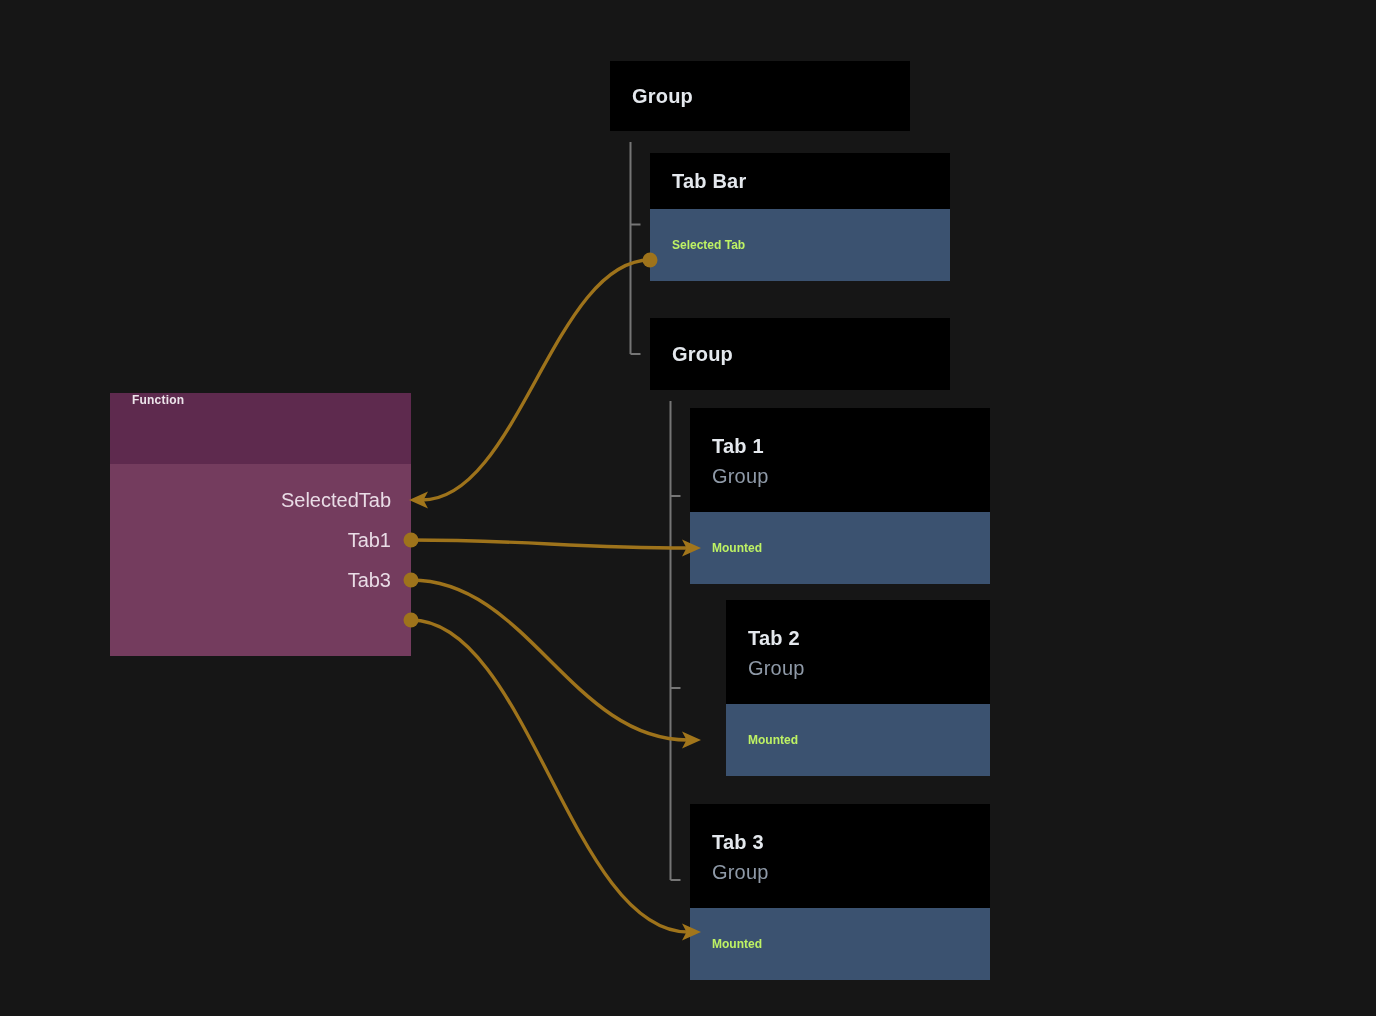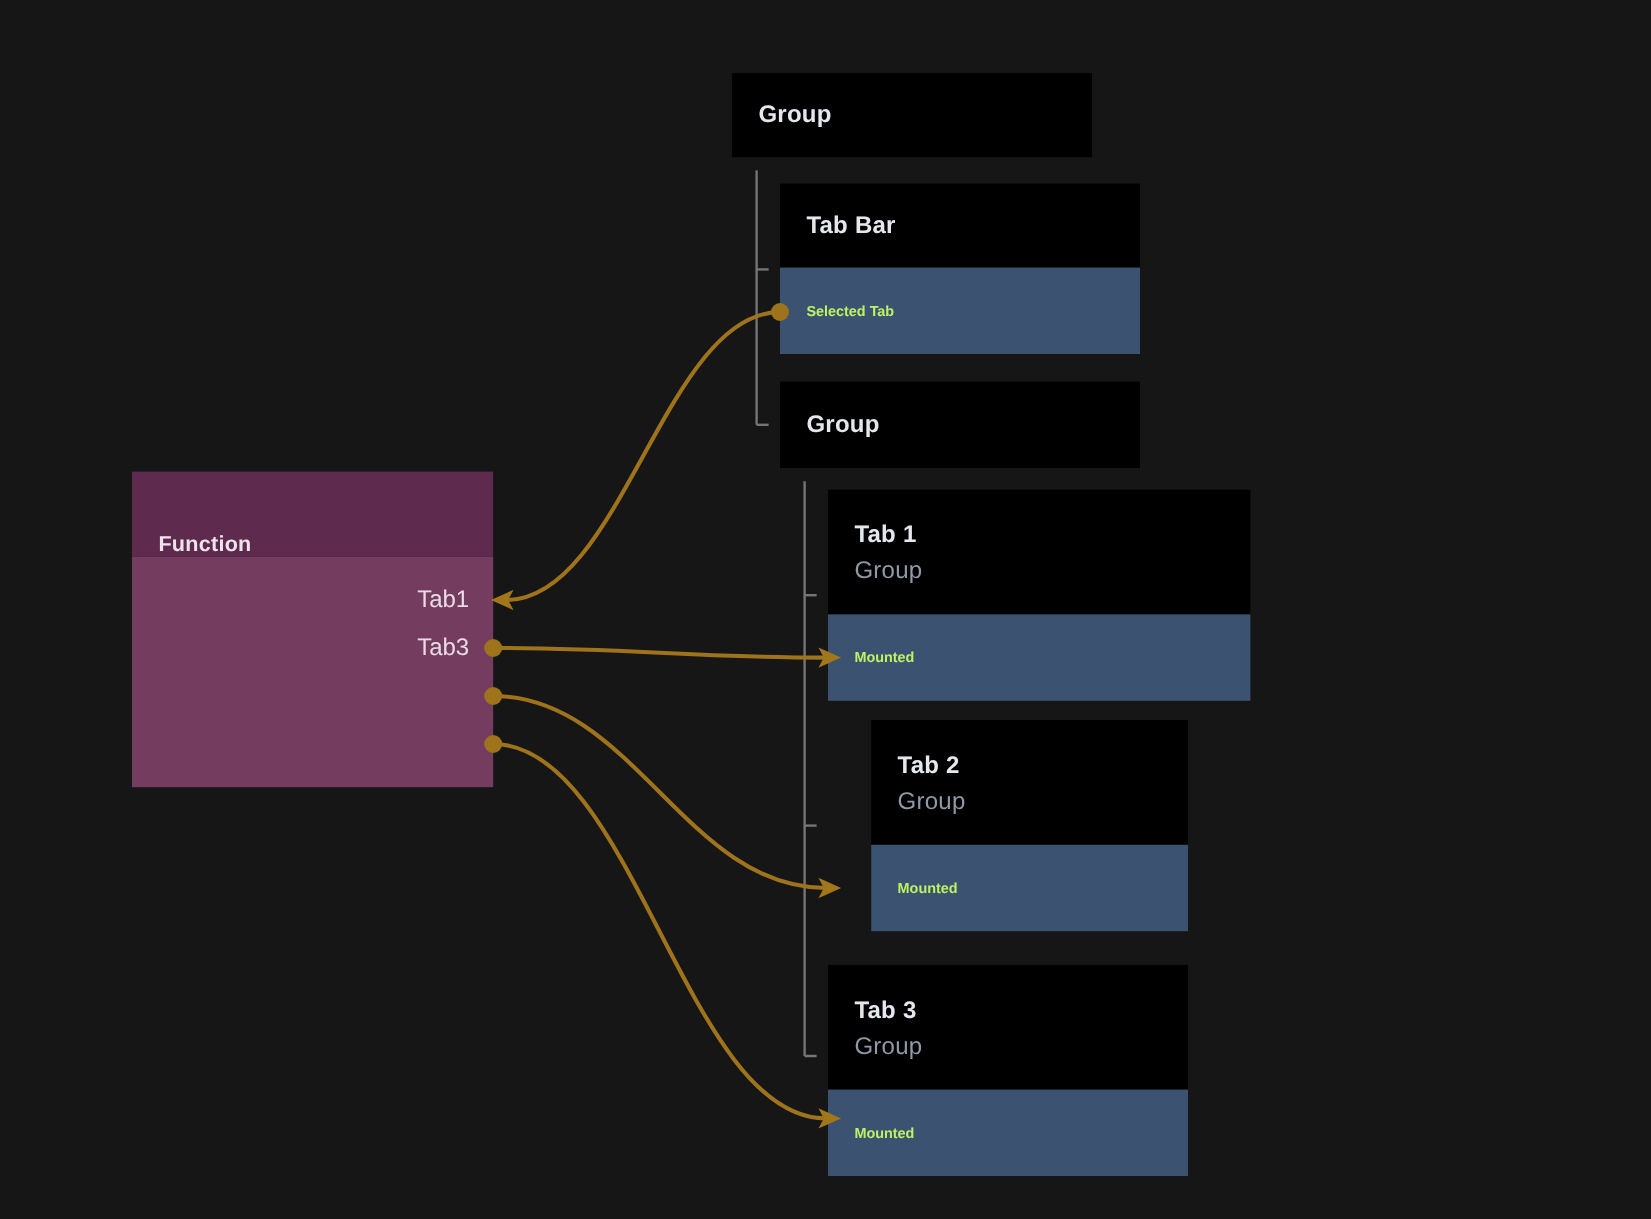--- a/index.html
+++ b/index.html
@@ -11,22 +11,22 @@
     overflow: hidden;
     font-family: "Liberation Sans", sans-serif;
     -webkit-font-smoothing: antialiased;
   }
   .node { position: absolute; box-sizing: border-box; }
 
   
   .fn-node { left: 110px; top: 393px; width: 301px; height: 263px; }
   .fn-header {
     height: 71px; background: #5e2a4e;
-    display: flex; align-items: flex-end; padding-left: 22px;
-    font-size: 18px; font-weight: 700; color: #ece4ea; letter-spacing: .2px;
+    display: flex; align-items: flex-start; padding-left: 22px;
+    font-size: 12px; font-weight: 700; color: #ece4ea; letter-spacing: .2px;
   }
   .fn-body { background: #743c5e; height: 192px; padding: 16px 0; box-sizing: border-box; }
   .fn-port {
     height: 40px; display: flex; align-items: center; justify-content: flex-end;
     padding-right: 20px; font-size: 20px; color: #e9dce6;
   }
 
   
   .blue-hdr {
     background: #000000; color: #e4e8ed;
@@ -39,42 +39,43 @@
     padding-top: 2px; line-height: 30px;
   }
   .blue-hdr .subtitle { font-weight: 400; color: #8f9aa8; font-size: 20px; }
   .blue-row {
     height: 72px; background: #3b5270; color: #bef264;
     display: flex; align-items: center; padding-left: 22px;
     font-size: 12px; font-weight: 700;
   }
   .n-group-root { left: 610px; top: 61px; width: 300px; }
   .n-tab-bar    { left: 650px; top: 153px; width: 300px; }
-  .n-tab-bar .blue-hdr { height: 70px; }
+  .n-tab-bar .blue-hdr { height: 56px; }
   .n-group-2    { left: 650px; top: 318px; width: 300px; }
   .n-group-2 .blue-hdr { height: 72px; }
-  .n-tab-1 { left: 690px; top: 408px; width: 352px; }
+  .n-tab-1 { left: 690px; top: 408px; width: 300px; }
   .n-tab-2 { left: 690px; top: 600px; width: 300px; padding-left: 36px; }
   .n-tab-3 { left: 690px; top: 792px; width: 300px; margin-top: 12px; }
 
   svg.wires {
     position: absolute; left: 0; top: 0; width: 1376px; height: 1016px;
     pointer-events: none; z-index: 10;
   }
 </style>
 </head>
 <body>
 
 <div class="canvas">
 
   <div class="node fn-node">
     <div class="fn-header">
       <span>Function</span>
     </div>
     <div class="fn-body">
+      <div class="fn-port">SelectedTab</div>
       <div class="fn-port">Tab1</div>
       <div class="fn-port">Tab3</div>
     </div>
   </div>
 
   <div class="node n-group-root">
     <div class="blue-hdr single">
       <span>Group</span>
     </div>
   </div>

